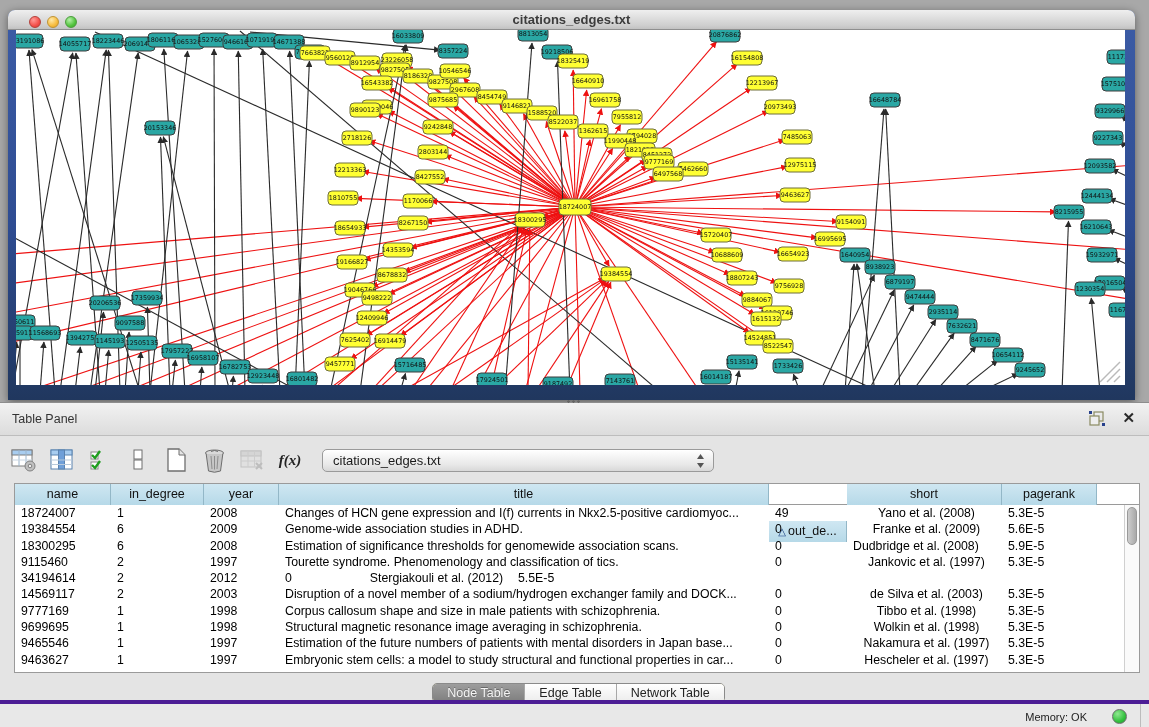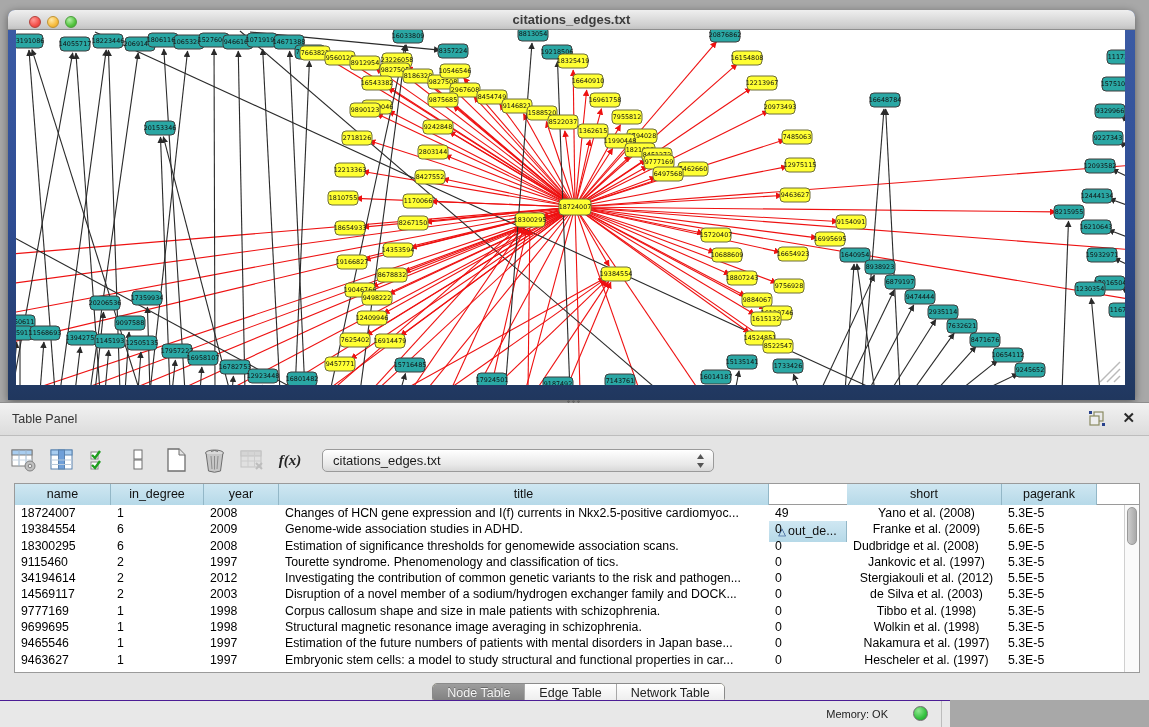--- a/index.html
+++ b/index.html
@@ -53,21 +53,21 @@
     background:linear-gradient(90deg,#cdcdcd,#a9a9a9);border:1px solid #999;}
   
   .tabs{position:absolute;left:0;right:0;top:280px;display:flex;justify-content:center;}
   .seg{display:flex;border:1px solid #8a8a8a;border-radius:5px;overflow:hidden;height:20px;
     background:#fef9c3;box-shadow:0 1px 0 rgba(255,255,255,.7);margin-left:8px;}
   .seg .tab{padding:0 14px;font-size:12.5px;line-height:19px;color:#222;cursor:pointer;
     background:linear-gradient(180deg,#ffffff,#ececec);border-right:1px solid #a8a8a8;}
   .seg .tab:last-child{border-right:none;}
   .seg .tab.selected{background:linear-gradient(180deg,#9d9d9d,#7e7e7e);color:#f4f4f4;text-shadow:0 -1px 0 rgba(0,0,0,.3);}
   
-  .status-bar{position:absolute;left:0;top:700px;width:950px;height:27px;background:#e8e8e8;border-top:1px solid #4c1d95;}
+  .status-bar{position:absolute;left:0;top:700px;width:1149px;height:27px;background:#e8e8e8;border-top:4px solid #4c1d95;}
   .status-bar .sep{position:absolute;right:8px;top:0;bottom:0;width:1px;background:#bcbcbc;}
   .mem-label{position:absolute;right:62px;top:7px;font-size:11px;color:#222;}
   .mem-dot{position:absolute;right:22px;top:5px;width:15px;height:15px;border-radius:50%;
     background:radial-gradient(circle at 35% 30%,#90e890,#33c13e 60%,#1f9b2d);border:1px solid #6d6d6d;}
 </style>
 </head>
 <body>
 
 <div class="net-window">
   <div class="titlebar">
@@ -908,21 +908,20 @@
           <div class="td" style="width: 75px; text-align: left;">1997</div>
           <div class="td" style="width: 490px; text-align: left;">Tourette syndrome. Phenomenology and classification of tics.</div>
           <div class="td" style="width: 78px; text-align: left;">0</div>
           <div class="td" style="width: 155px; text-align: center;">Jankovic et al. (1997)</div>
           <div class="td" style="width: 95px; text-align: left;">5.3E-5</div>
         </div>
         <div class="tr">
           <div class="td" style="width: 96px; text-align: left;">34194614</div>
           <div class="td" style="width: 93px; text-align: left;">2</div>
           <div class="td" style="width: 75px; text-align: left;">2012</div>
-          <div class="td" style="width: 490px; text-align: left;">Investigating the contribution of common genetic variants to the risk and pathogen...</div>
           <div class="td" style="width: 78px; text-align: left;">0</div>
           <div class="td" style="width: 155px; text-align: center;">Stergiakouli et al. (2012)</div>
           <div class="td" style="width: 95px; text-align: left;">5.5E-5</div>
         </div>
         <div class="tr">
           <div class="td" style="width: 96px; text-align: left;">14569117</div>
           <div class="td" style="width: 93px; text-align: left;">2</div>
           <div class="td" style="width: 75px; text-align: left;">2003</div>
           <div class="td" style="width: 490px; text-align: left;">Disruption of a novel member of a sodium/hydrogen exchanger family and DOCK...</div>
           <div class="td" style="width: 78px; text-align: left;">0</div>

